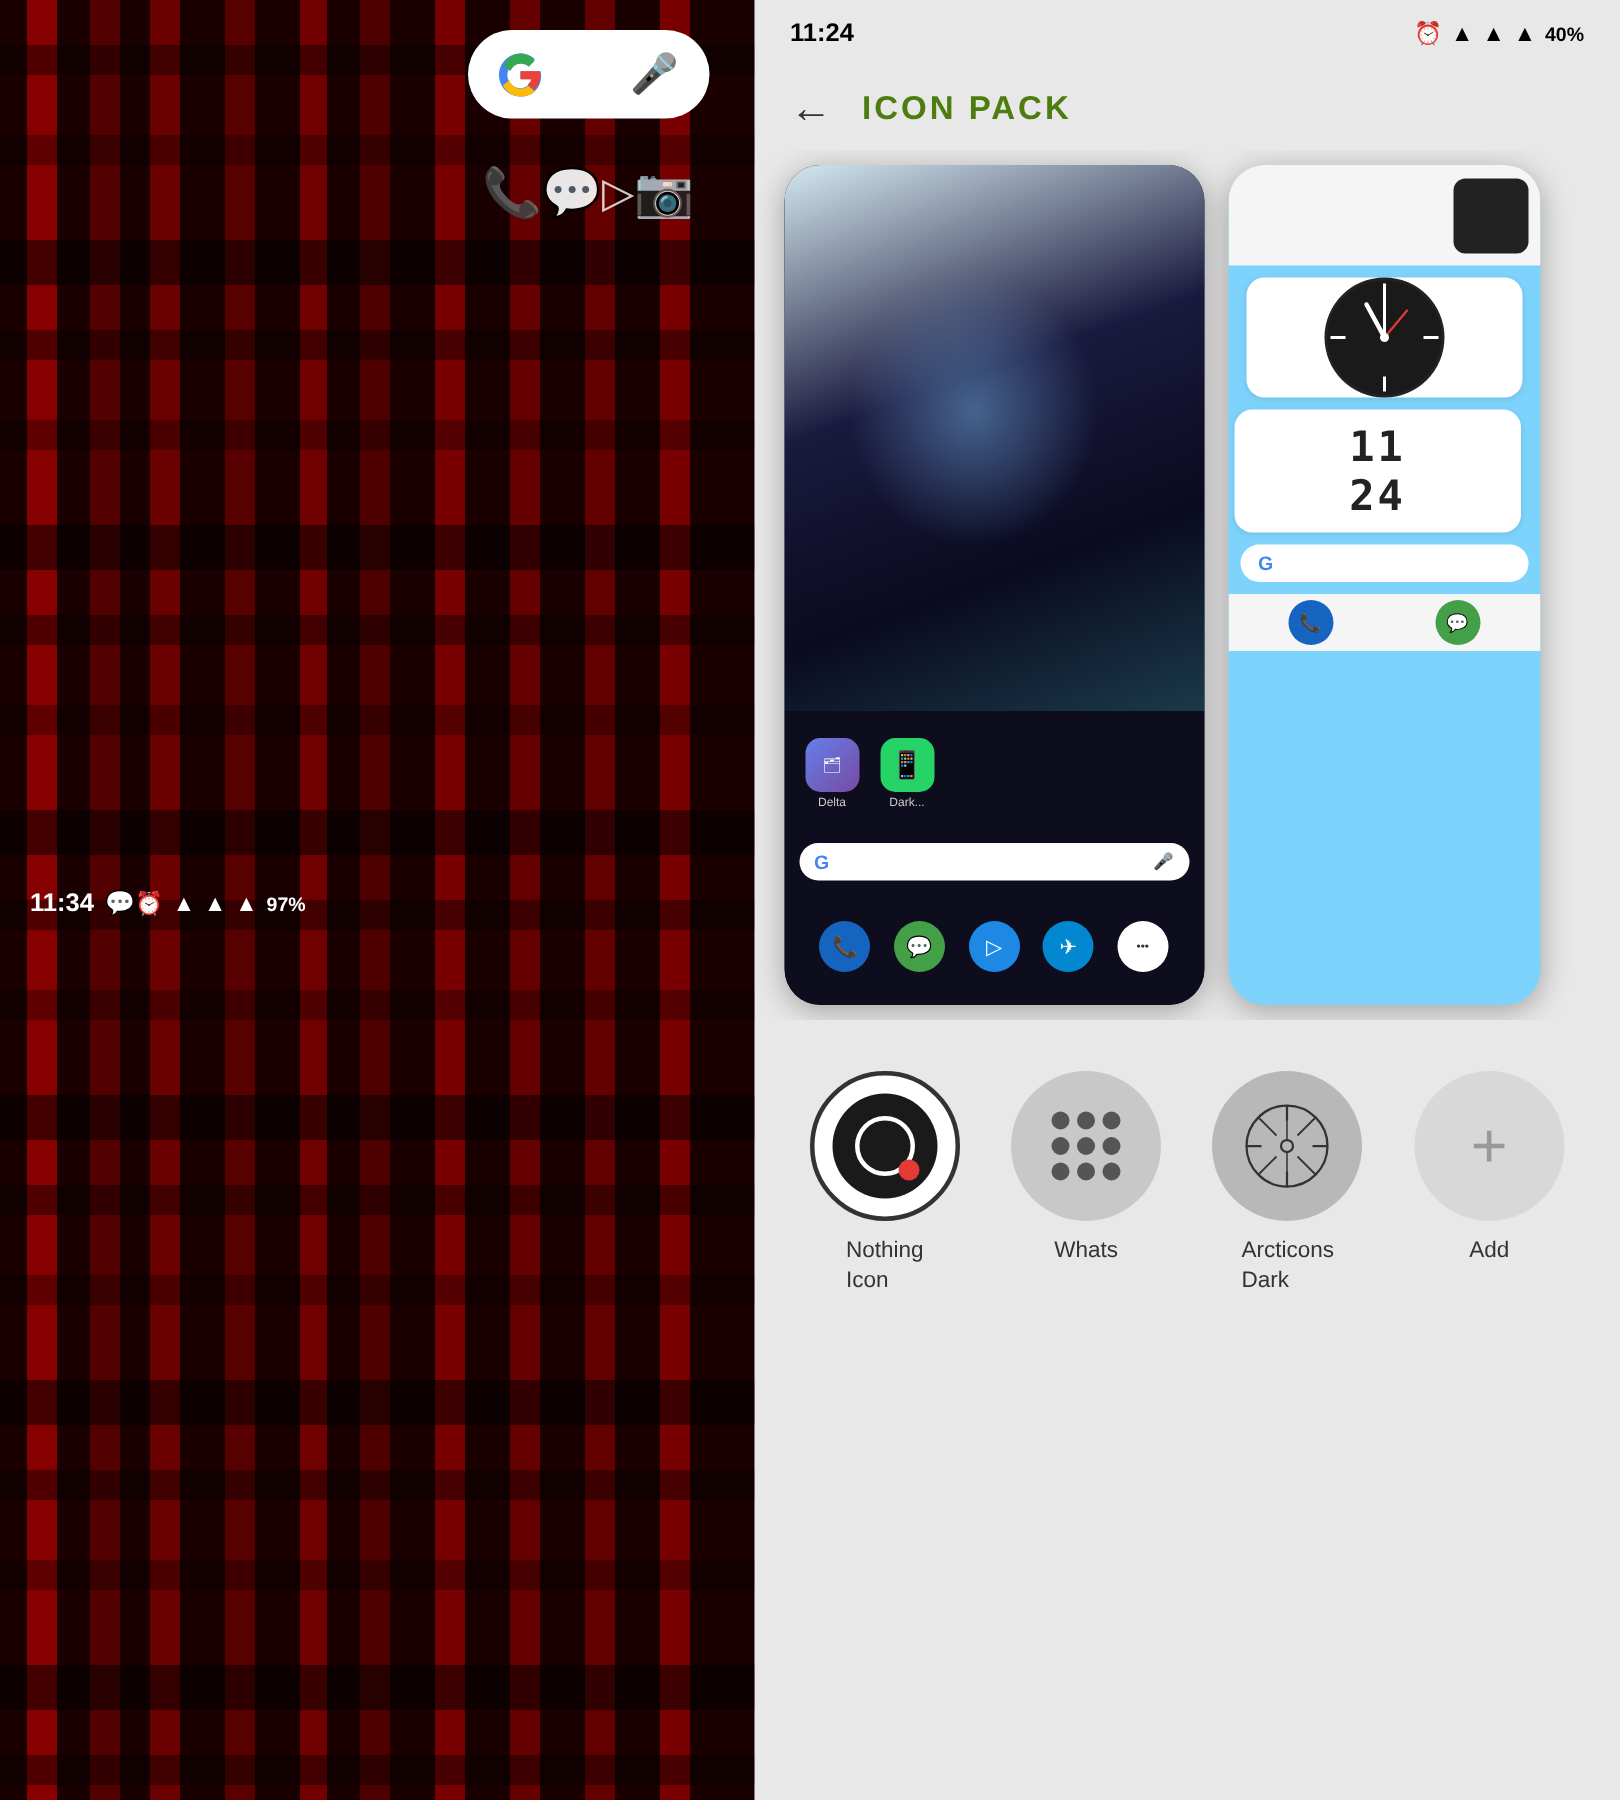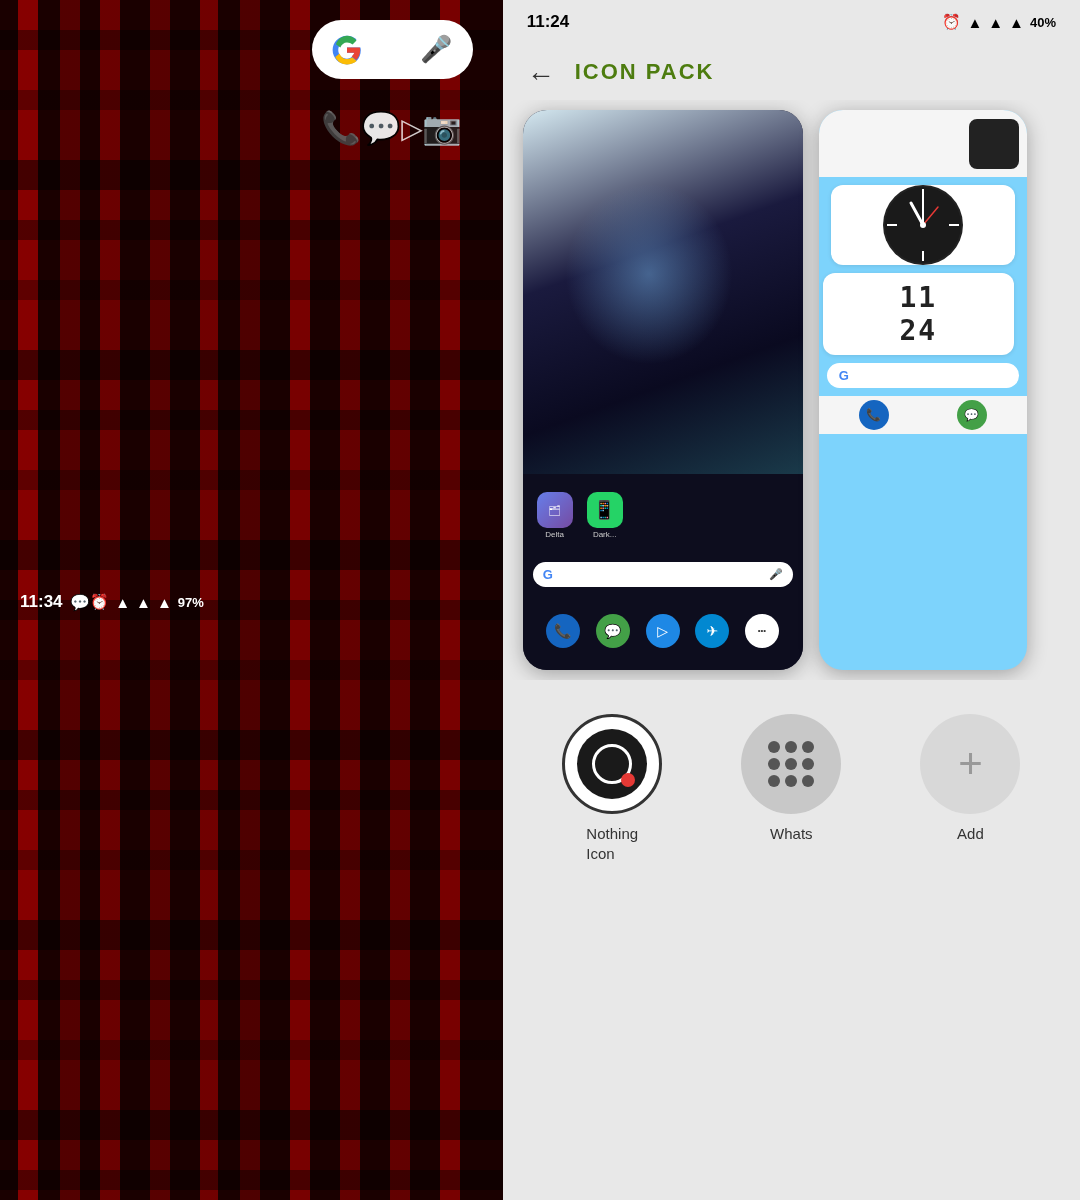--- a/index.html
+++ b/index.html
@@ -665,20 +665,41 @@
           <div class="delta-dot"></div>
           <div class="delta-dot"></div>
           <div class="delta-dot"></div>
           <div class="delta-dot"></div>
           <div class="delta-dot"></div>
         </div>
       </div>
       <span class="icon-pack-label">Whats</span>
     </div>
 
+    <div class="icon-pack-item">
+      <div class="icon-pack-circle" style="background:#b8b8b8;">
+        <div class="arcticons-symbol">
+          <svg width="58" height="58" viewBox="0 0 58 58" fill="none">
+            <circle cx="29" cy="29" r="27" stroke="#333" stroke-width="1.5" fill="none"></circle>
+            <circle cx="29" cy="29" r="4" stroke="#333" stroke-width="1.5" fill="none"></circle>
+            <line x1="29" y1="2" x2="29" y2="12" stroke="#333" stroke-width="1.5"></line>
+            <line x1="29" y1="46" x2="29" y2="56" stroke="#333" stroke-width="1.5"></line>
+            <line x1="2" y1="29" x2="12" y2="29" stroke="#333" stroke-width="1.5"></line>
+            <line x1="46" y1="29" x2="56" y2="29" stroke="#333" stroke-width="1.5"></line>
+            <line x1="29" y1="25" x2="29" y2="2" stroke="#333" stroke-width="1"></line>
+            <line x1="29" y1="33" x2="29" y2="56" stroke="#333" stroke-width="1"></line>
+            <line x1="10" y1="10" x2="22" y2="22" stroke="#333" stroke-width="1.2"></line>
+            <line x1="36" y1="36" x2="48" y2="48" stroke="#333" stroke-width="1.2"></line>
+            <line x1="48" y1="10" x2="36" y2="22" stroke="#333" stroke-width="1.2"></line>
+            <line x1="22" y1="36" x2="10" y2="48" stroke="#333" stroke-width="1.2"></line>
+          </svg>
+        </div>
+      </div>
+      <span class="icon-pack-label">Arcticons<br>Dark</span>
+    </div>
 
     <div class="icon-pack-item">
       <div class="add-circle">
         <span style="font-size:42px;color:#999;font-weight:300;">+</span>
       </div>
       <span class="icon-pack-label">Add</span>
     </div>
 
   </div>
 

